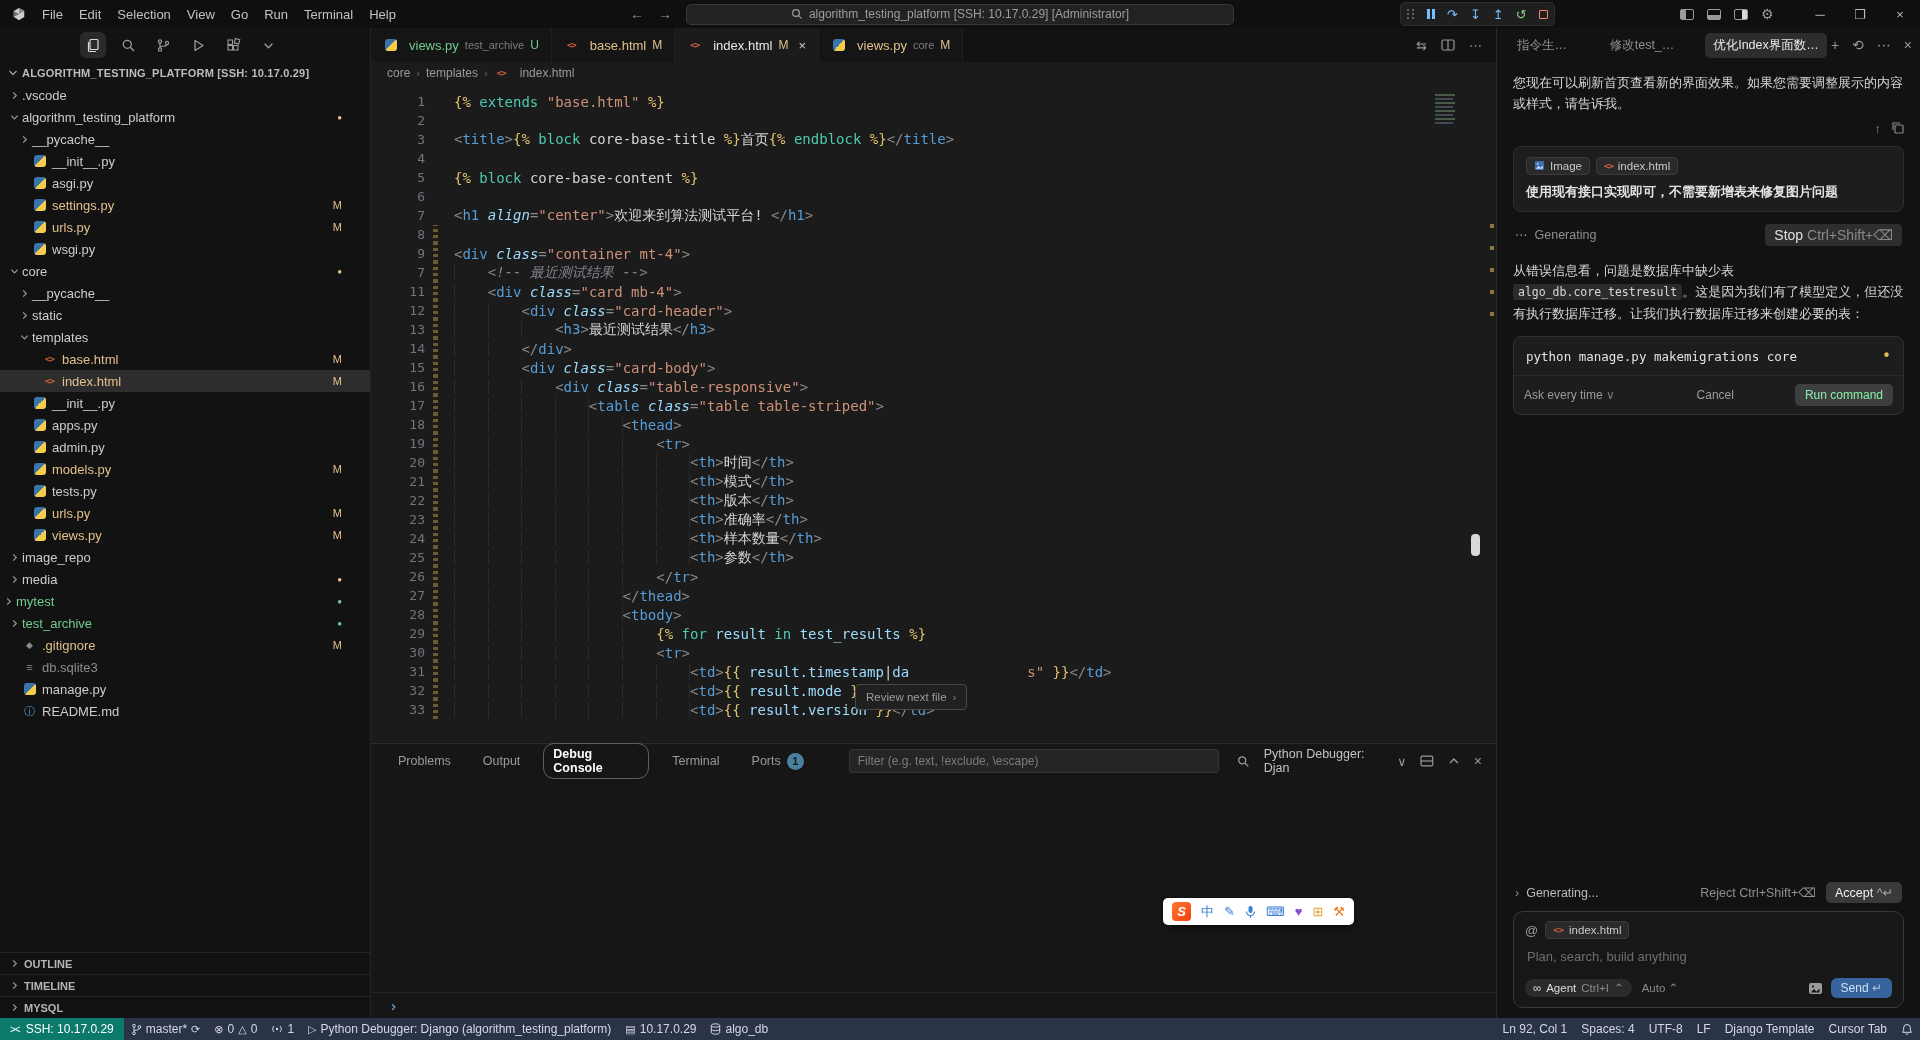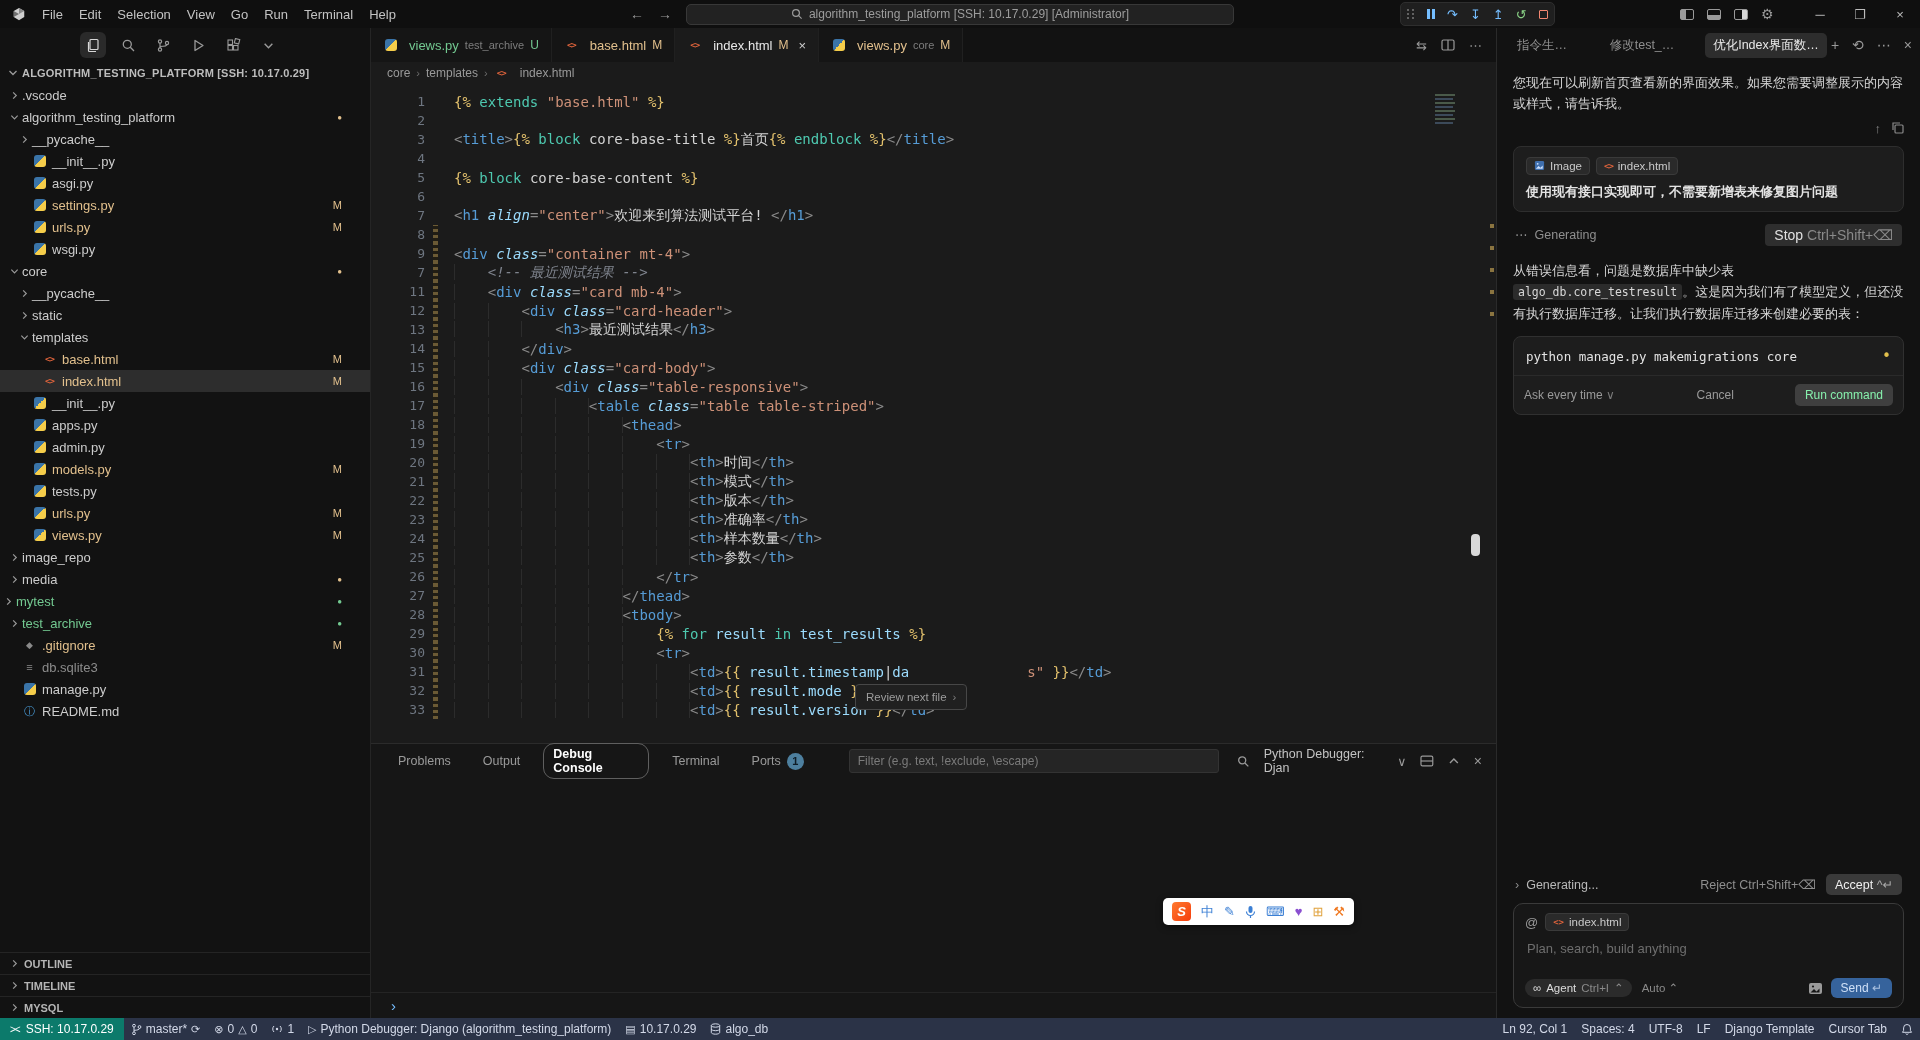--- a/index.html
+++ b/index.html
@@ -130,21 +130,21 @@
   .cmd-line { display:flex; align-items:center; padding:10px 12px; font-family:"DejaVu Sans Mono",monospace; font-size:12.5px; color:#e3e3e3; }
   .cmd-dot { margin-left:auto; color:#e2c04c; font-size:15px; }
   .cmd-foot { display:flex; align-items:center; padding:8px 10px; border-top:1px solid #2a2a2a; color:#9a9a9a; font-size:12px;gap:33px; }
   .run-btn { background:#3f3f3f; color:#86efac; border-radius:5px; padding:4px 10px; font-size:12px; margin-left:28px; }
   .review-bar { margin-top:auto; display:flex; align-items:center; color:#b9b9b9; font-size:12.5px; padding:4px 2px 8px; }
   .review-bar .rstat { display:flex; gap:7px; align-items:center; }
   .review-bar .rright { margin-left:auto; display:flex; gap:10px; align-items:center; color:#8f8f8f; }
   .accept-btn { background:#3a3a3a; color:#efefef; border-radius:5px; padding:3px 9px; }
   .input-card { background:#171717; border:1px solid #3a3a3a; border-radius:10px; padding:9px 11px; }
   .input-card .crow { display:flex; align-items:center; gap:7px; color:#9a9a9a; }
-  .placeholder { color:#6e6e6e; font-size:13px; margin:10px 2px 22px; }
+  .placeholder { color:#6e6e6e; font-size:13px; margin:10px 2px 14px; }
   .agent-pill { background:#2b2b2b; border-radius:10px; padding:2px 8px; display:flex; gap:5px; align-items:center;
     font-size:11.5px; color:#dcdcdc; }
   .agent-pill .sc, .auto { color:#8a8a8a; font-size:11.5px; }
   .send-btn { margin-left:8px; background:#36639c; color:#cfe0f7; border-radius:6px; padding:3px 10px; font-size:12px; }
   .input-foot { display:flex; align-items:center; gap:10px; }
   .input-foot .ifr { margin-left:auto; display:flex; align-items:center; color:#9a9a9a; }
 
   
   .statusbar { height:22px; background:#2b3347; display:flex; align-items:center; font-size:12px; color:#d3d9e8; flex:0 0 22px; }
   .sb-remote { height:22px; background:#0c7a6b; color:#ffffff; display:flex; align-items:center; gap:6px; padding:0 10px; font-size:12px; }

